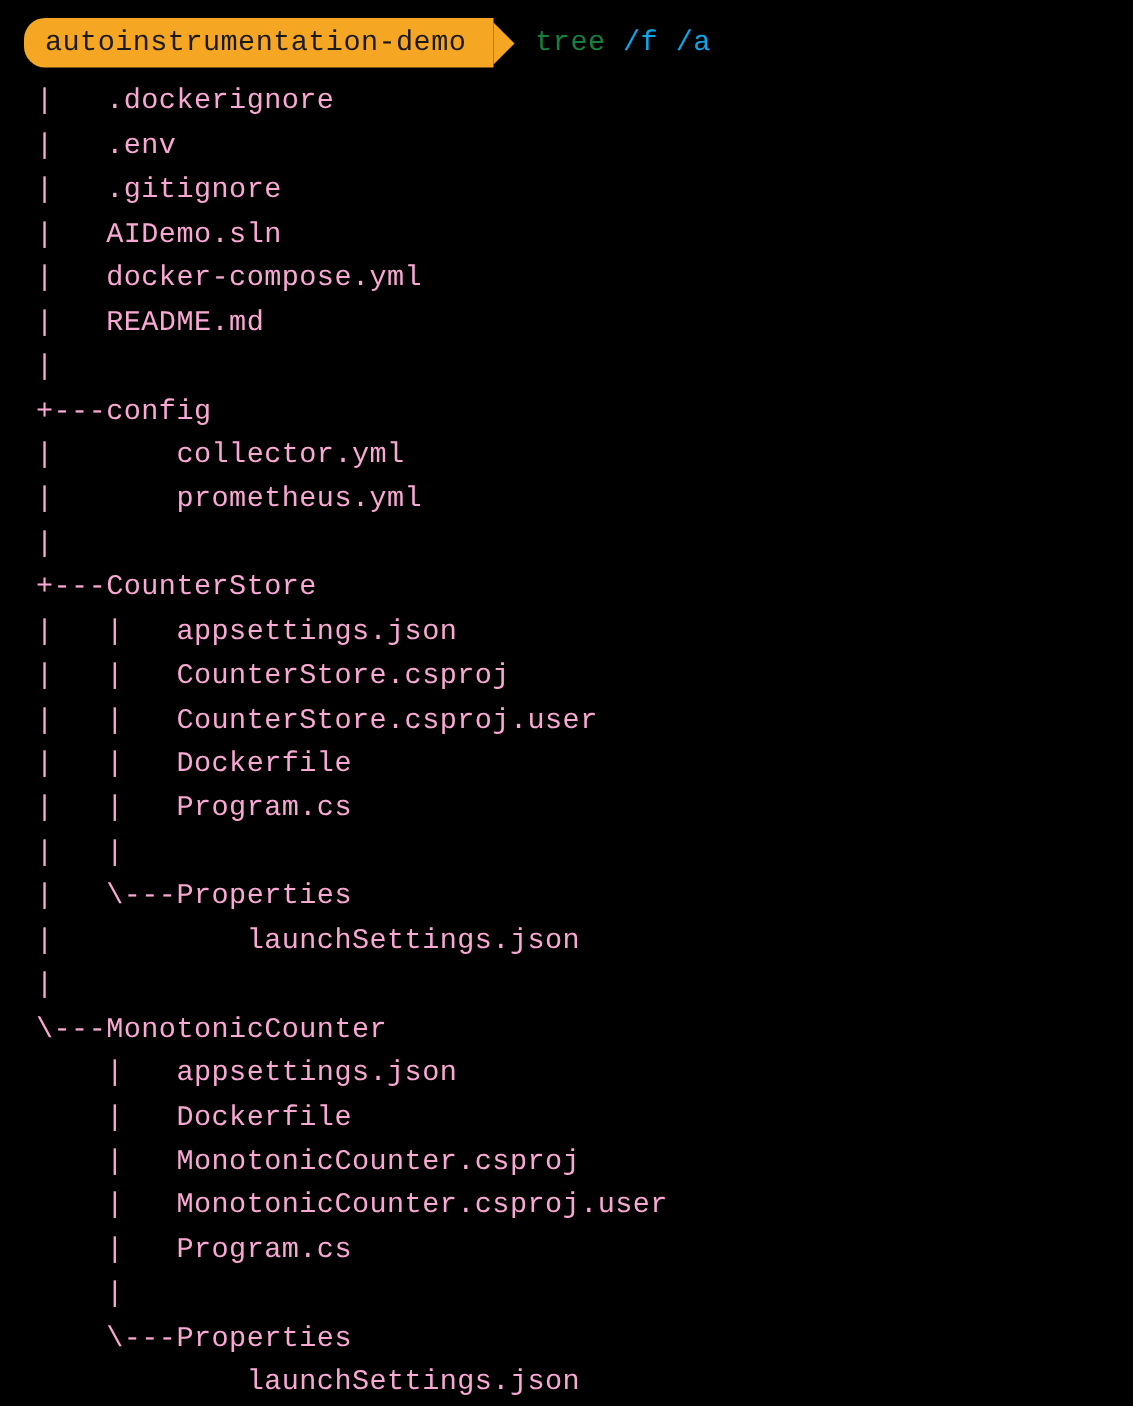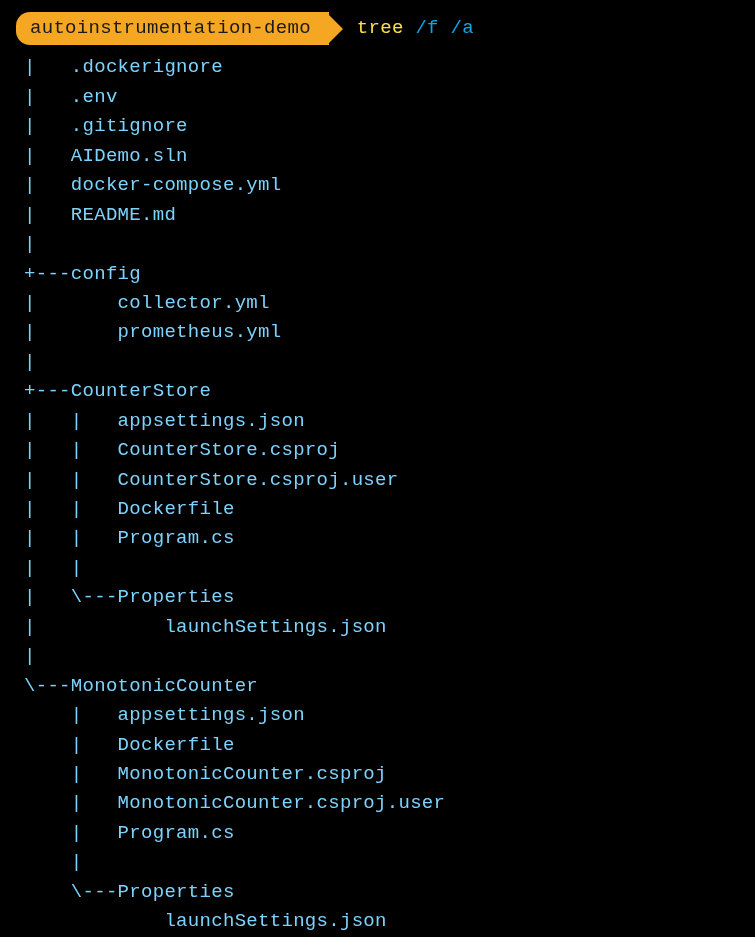--- a/index.html
+++ b/index.html
@@ -35,28 +35,28 @@
     }
     .prompt-arrow {
       width: 0;
       height: 0;
       border-top: 14px solid transparent;
       border-bottom: 14px solid transparent;
       border-left: 14px solid #f5a623;
       margin-right: 14px;
     }
     .cmd {
-      color: #fde047;
+      color: #15803d;
     }
     .args {
       color: #0ea5e9;
     }
     .tree-output {
       white-space: pre;
-      color: #7dd3fc;
+      color: #f9a8d4;
       padding-left: 8px;
     }
   </style>
 </head>
 <body>
 
 <div class="prompt-line">
   <span class="prompt-badge">autoinstrumentation-demo</span>
   <span class="prompt-arrow"></span>
   <span class="cmd">tree</span>

